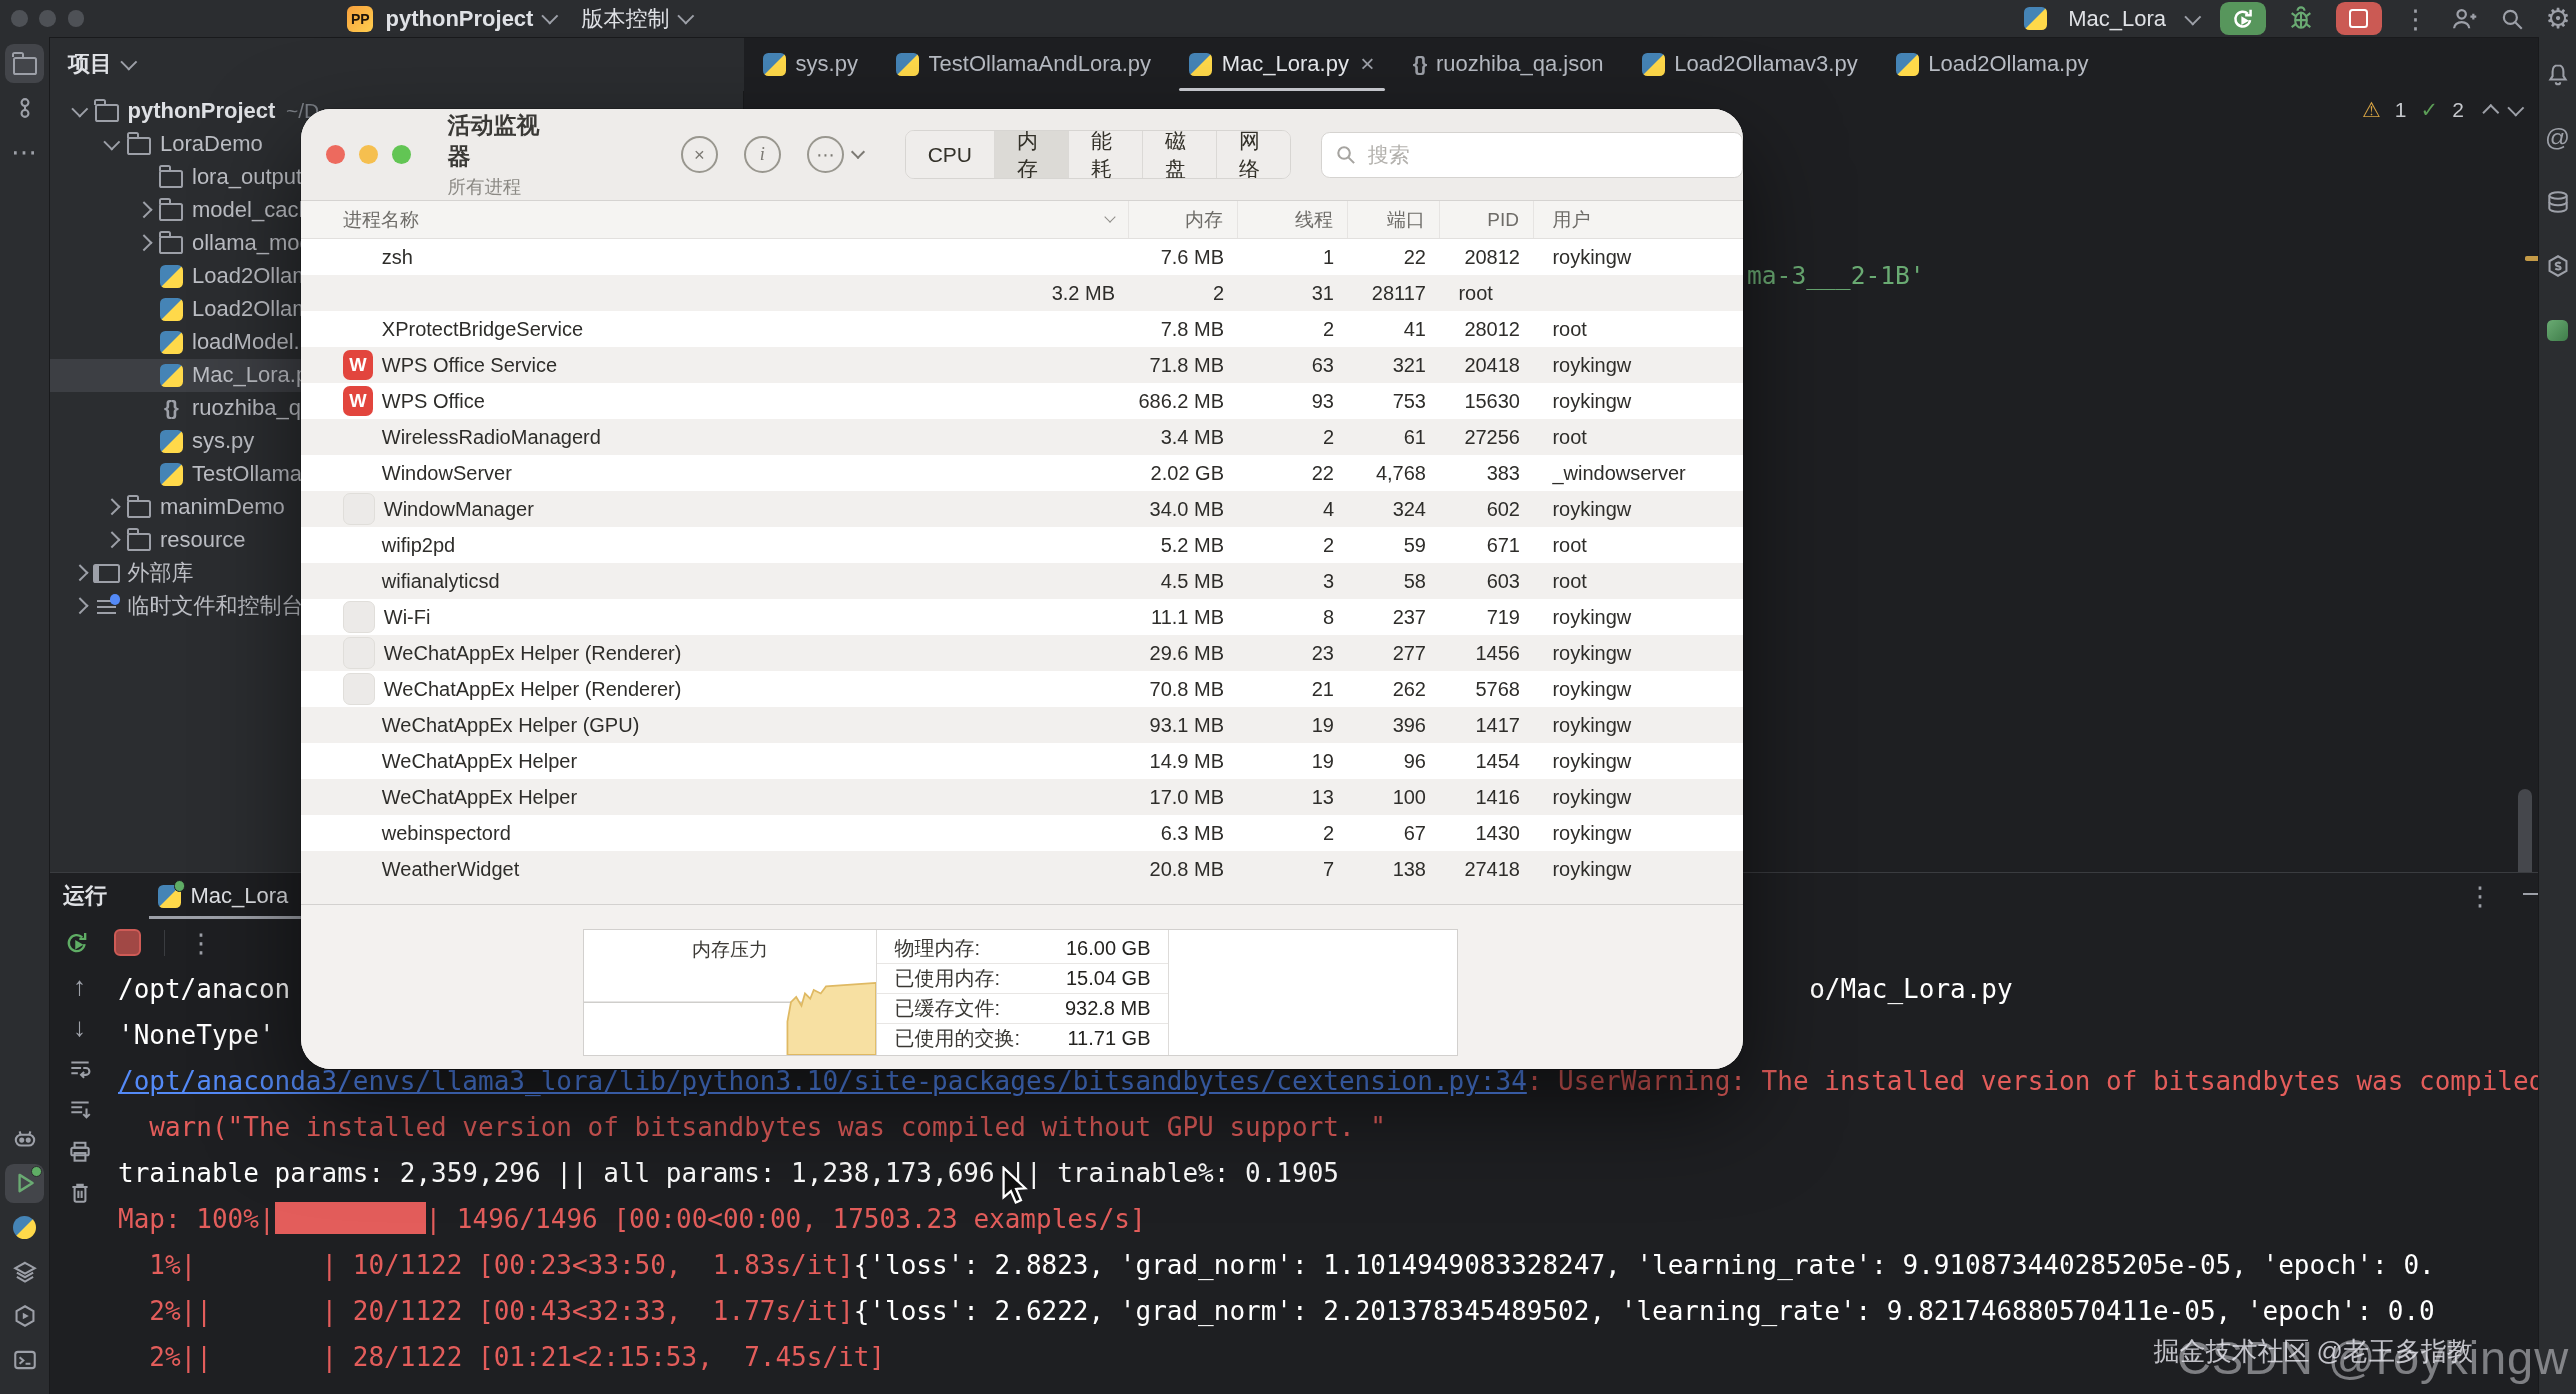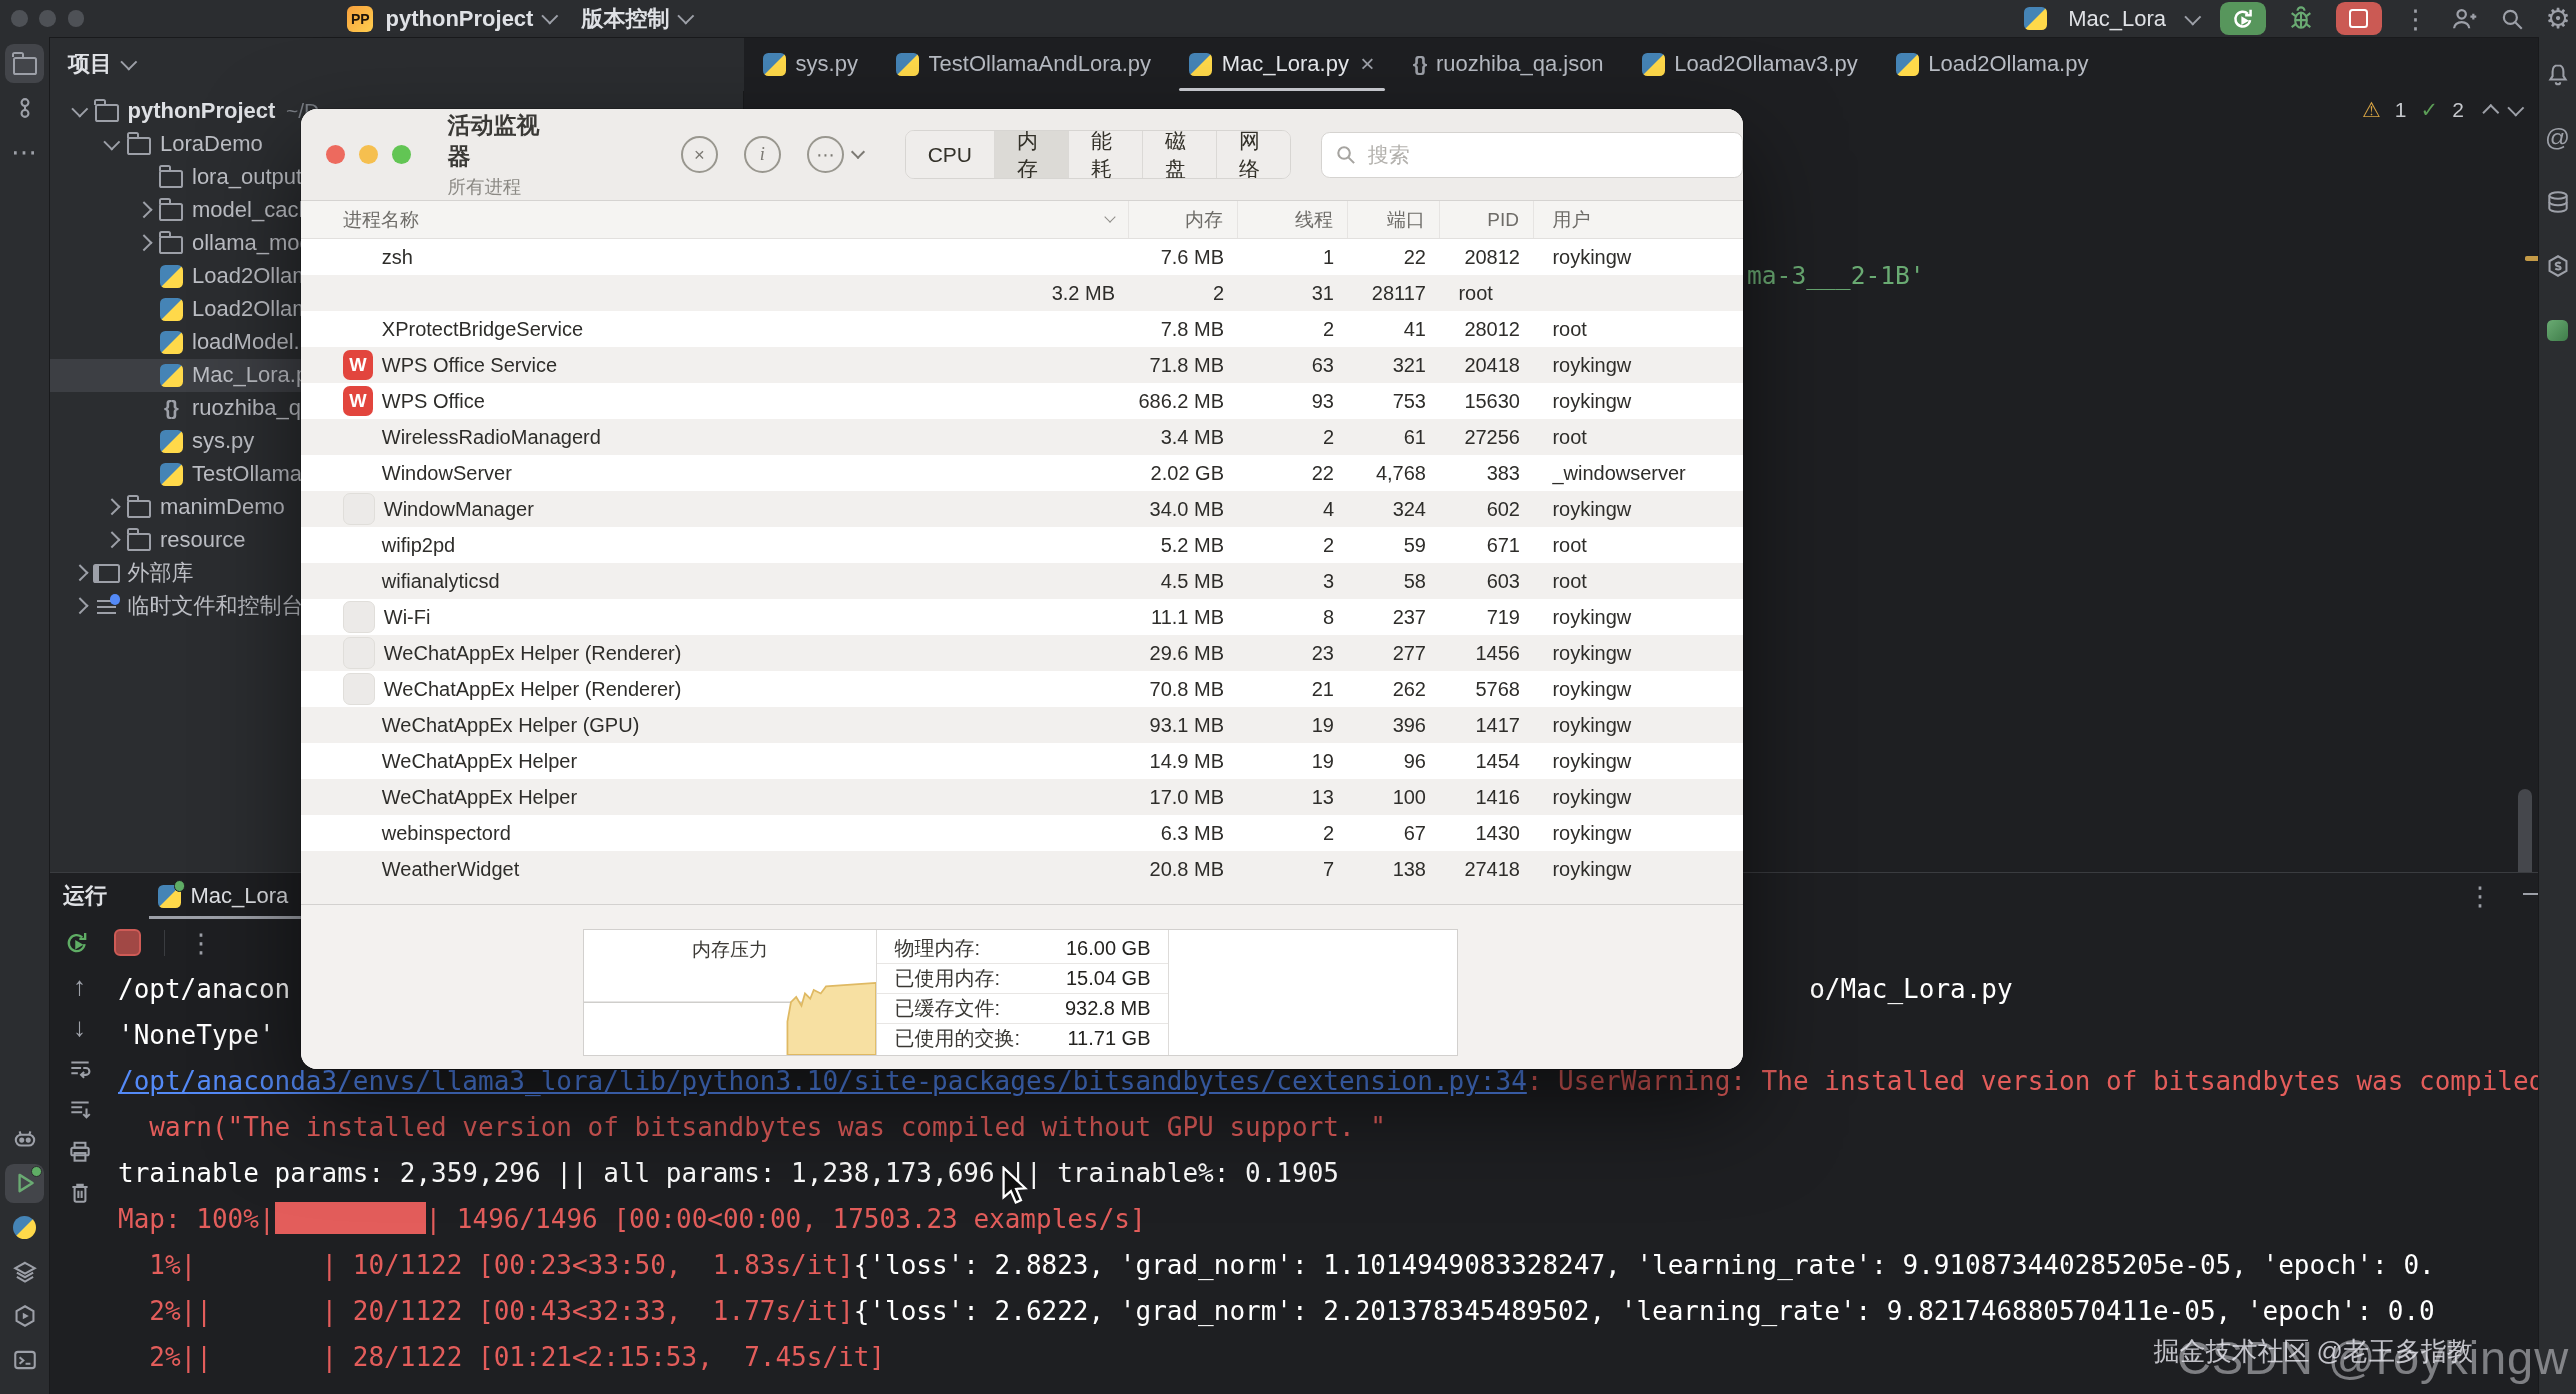--- a/index.html
+++ b/index.html
@@ -8,21 +8,21 @@
   svg{display:block}
 
   
   #titlebar{position:absolute;left:0;top:0;right:0;height:37px;background:#2b2d30;
             border-bottom:0.9px solid #191a1c;display:flex;align-items:center;z-index:3}
   .tl-dot{width:16.7px;height:16.7px;border-radius:50%;background:#4e5156;margin-left:11.4px;flex:0 0 auto}
   #pp-badge{margin-left:263px;width:26px;height:26px;border-radius:6.1px;flex:0 0 auto;
             background:linear-gradient(135deg,#f7a03c,#ffce4f);color:#20150a;font-weight:700;
             font-size:14px;display:flex;align-items:center;justify-content:center}
   .tb-text{font-size:22px;color:#dfe1e5;margin-left:12.3px;font-weight:600}
-  .tb-text.plain{font-weight:700;margin-left:26px}
+  .tb-text.plain{font-weight:400;margin-left:26px}
   .chev{width:9.6px;height:9.6px;border-right:2.2px solid #9da0a8;border-bottom:2.2px solid #9da0a8;
         display:inline-block;flex:0 0 auto}
   .chev.down{transform:rotate(45deg);margin-top:-5.3px}
   .chev.right{transform:rotate(-45deg)}
   .chev.up{transform:rotate(225deg);margin-top:5.3px}
   .tb-chev{margin-left:10.5px}
   #tb-right{margin-left:auto;display:flex;align-items:center;gap:21px;padding-right:5.3px}
   .ic-py{width:23px;height:23px;border-radius:5.3px;flex:0 0 auto;
          background:linear-gradient(135deg,#4584b6 49%,#ffd94a 51%)}
   .run-name{font-size:22px;color:#dfe1e5}
@@ -119,21 +119,21 @@
   #console{position:absolute;left:69px;top:93px;right:37px;bottom:0;overflow:hidden;
            font-family:"DejaVu Sans Mono",monospace;font-size:26px;line-height:46px;white-space:pre}
   .cl .w{color:#ffffff}
   .cl .r{color:#e35d5b}
   .cl .link{color:#548af7;text-decoration:underline}
   .cl .gap{display:inline-block}
   .cl .bar{display:inline-block;height:32px;background:#e35d5b;vertical-align:-6.1px}
 
   
   #macwin{position:absolute;left:301px;top:109px;width:1442px;height:960px;background:#fff;
-          border-radius:16px;overflow:hidden;z-index:10;color:#2e2d2a;
+          border-radius:30px;overflow:hidden;z-index:10;color:#2e2d2a;
           box-shadow:0 39px 96px rgba(0,0,0,.55),0 0 0 0.9px rgba(0,0,0,.18)}
   .mw-header{height:91px;background:#eeecea;border-bottom:0.9px solid #d5d3d1;display:flex;align-items:center}
   .tl{width:19px;height:19px;border-radius:50%;flex:0 0 auto}
   .tl.red{background:#ed6a5e;margin-left:24.6px}
   .tl.yel{background:#f5bf4f;margin-left:14px}
   .tl.grn{background:#62c554;margin-left:14px}
   .mw-titleblock{margin-left:37px}
   .mw-title{font-size:23px;font-weight:700;color:#3a3936}
   .mw-sub{font-size:18.4px;color:#8b8984;margin-top:2.6px}
   .mw-btns{display:flex;gap:26px;margin-left:132px;align-items:center;color:#7b7973}

